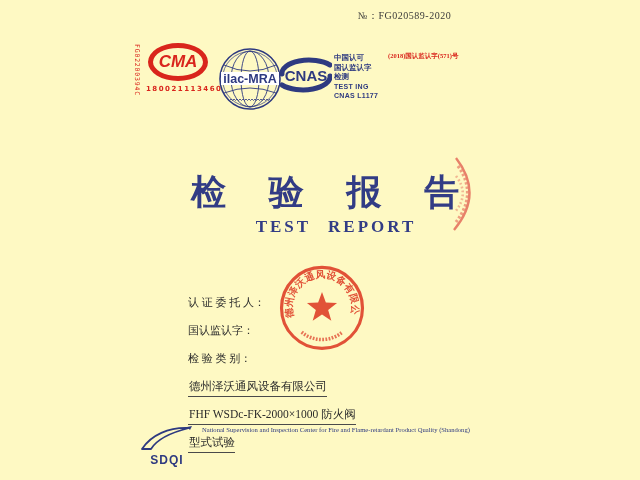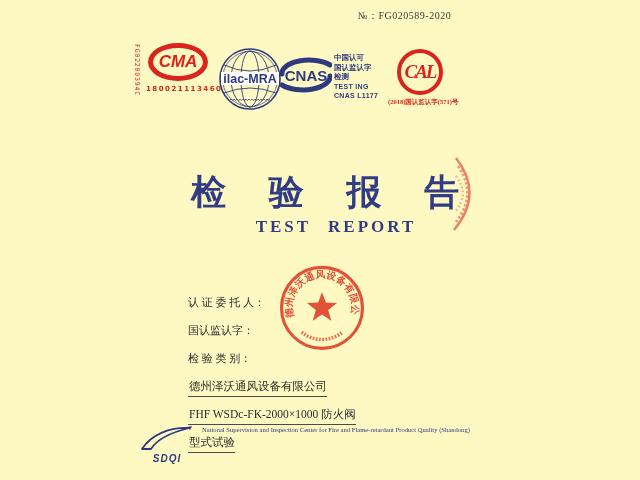--- a/index.html
+++ b/index.html
@@ -104,22 +104,22 @@
   
   .partial-stamp{
     position:absolute;left:446px;top:154px;width:40px;height:80px;
     opacity:0.75;
   }
 
   
   .footer{position:absolute;left:138px;top:423px;width:400px;}
   .footer-logo{position:absolute;left:0;top:2px;width:58px;text-align:center;}
   .footer-logo .sdqi{
-    font-family:"Liberation Sans",sans-serif;font-style:italic;font-weight:bold;
-    font-size:10px;color:#2e3a80;letter-spacing:1px;margin-top:-2px;
+    font-family:"Liberation Sans",sans-serif;font-weight:bold;
+    font-size:12px;color:#2e3a80;letter-spacing:1px;margin-top:-2px;
   }
   .footer-text{position:absolute;left:64px;top:0;width:336px;}
   .org-cn{
     font-size:14.5px;font-weight:bold;color:#2e3a80;white-space:nowrap;
     letter-spacing:0px;
   }
   .org-en{
     margin-top:3px;font-size:6.6px;color:#2e3a80;white-space:nowrap;
     font-family:"Liberation Serif",serif;
   }
@@ -165,23 +165,20 @@
   </div>
   <div class="cnas-caption">
     <div class="cn">中国认可</div>
     <div class="cn">国认监认字</div>
     <div class="cn">检测</div>
     <div class="en">TEST ING</div>
     <div class="en">CNAS L1177</div>
   </div>
 
   <div class="cal">
-    <div class="cal-circle">
-      <span>CAL</span>
-    </div>
     <div class="cal-caption">(2018)国认监认字(571)号</div>
   </div>
 
   <div class="title-cn">检 验 报 告</div>
   <div class="title-en">TEST REPORT</div>
 
   <div class="field-row row-0">
     <span class="field-label">认 证 委 托 人：</span>
     <span class="field-value">德州泽沃通风设备有限公司</span>
   </div>

